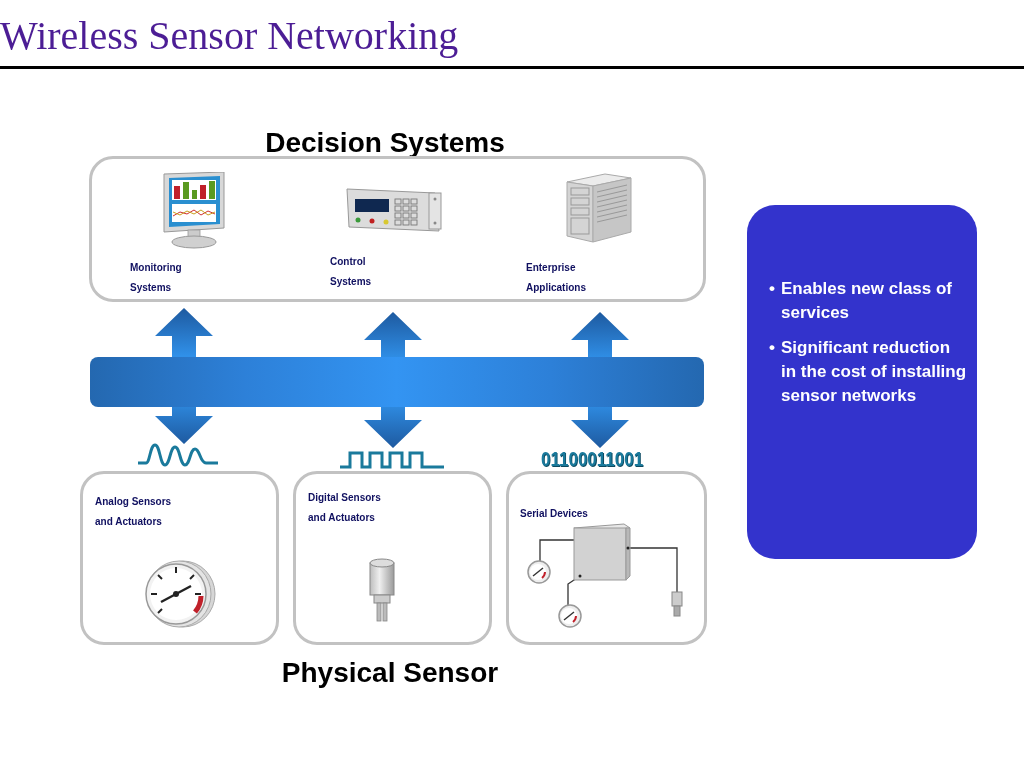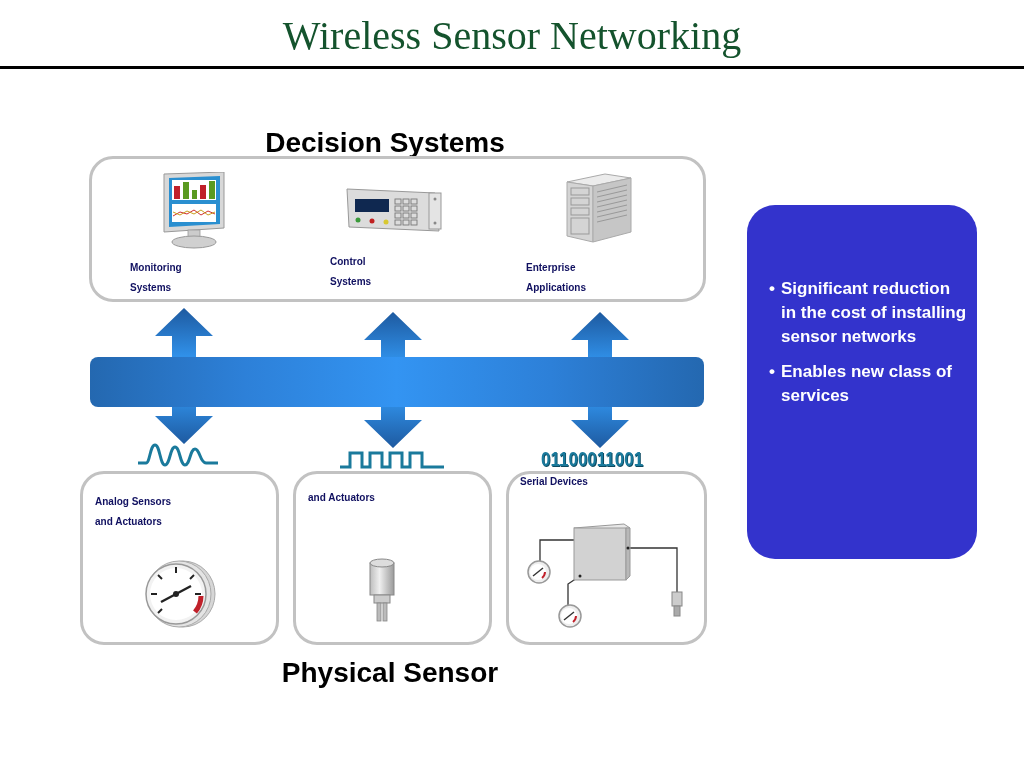--- a/index.html
+++ b/index.html
@@ -1,17 +1,17 @@
 <!DOCTYPE html>
 <html><head>
 <meta charset="utf-8">
 <style>
   html,body{margin:0;padding:0;background:#fff;}
   body{width:1024px;height:768px;position:relative;overflow:hidden;font-family:"Liberation Sans",sans-serif;}
-  .title{position:absolute;left:0;top:12px;width:1024px;text-align:center;font-family:"Liberation Serif",serif;font-size:40px;color:#14532d;}
+  .title{position:absolute;left:0;top:12px;width:1024px;font-family:"Liberation Serif",serif;font-size:40px;color:#4c1d95;}
   .title-rule{position:absolute;left:0;top:66px;width:1024px;height:3px;background:#000;}
   .section-label{position:absolute;font-weight:bold;font-size:28px;color:#000;text-align:center;}
   .box{position:absolute;border:3px solid #c2c2c2;border-radius:24px;background:#fff;box-sizing:border-box;}
   .item-label{position:absolute;font-weight:bold;font-size:10px;color:#101060;line-height:20px;}
   .bus{position:absolute;left:90px;top:357px;width:614px;height:50px;border-radius:8px;
        background:linear-gradient(to right,#2468b0 0%,#2d80d8 25%,#3394f2 50%,#2d80d8 75%,#2468b0 100%);}
   .arrow{position:absolute;}
   .wave{position:absolute;}
   .binary{position:absolute;font-weight:bold;font-size:20px;color:#1a7a9c;letter-spacing:0px;
           transform:scaleX(0.85);transform-origin:left top;text-shadow:1px 1px 0 #0d4a60;}
@@ -148,23 +148,24 @@
 
 <div class="box" style="left:80px;top:471px;width:199px;height:174px;"></div>
 <div class="box" style="left:293px;top:471px;width:199px;height:174px;"></div>
 <div class="box" style="left:506px;top:471px;width:201px;height:174px;"></div>
 
 <div class="item-label" style="left:95px;top:492px;width:170px;">
   <div>Analog Sensors</div>
   <div>and Actuators</div>
 </div>
 <div class="item-label" style="left:308px;top:488px;width:170px;">
+  <div>Digital Sensors</div>
   <div>and Actuators</div>
 </div>
-<div class="item-label" style="left:520px;top:472px;width:170px;">
+<div class="item-label" style="left:520px;top:504px;width:170px;">
   <div>Serial Devices</div>
 </div>
 
 <div style="position:absolute;left:143px;top:558px;">
   <svg width="76" height="72" viewBox="0 0 76 72">
     <ellipse cx="40" cy="36" rx="32" ry="33" fill="#d6d6d6" stroke="#aaa"></ellipse>
     <ellipse cx="36" cy="36" rx="32" ry="33" fill="#e4e4e4" stroke="#aaa"></ellipse>
     <circle cx="33" cy="36" r="30" fill="#f2f2f2" stroke="#999" stroke-width="1.5"></circle>
     <circle cx="33" cy="36" r="26" fill="#fff"></circle>
     <g stroke="#222" stroke-width="2">
@@ -220,16 +221,16 @@
     <path d="M54,96 A8,8 0 0 1 51,102" fill="none" stroke="#c0202a" stroke-width="2"></path>
     <rect x="150" y="72" width="10" height="14" fill="#ccc" stroke="#888"></rect>
     <rect x="152" y="86" width="6" height="10" fill="#aaa" stroke="#888"></rect>
   </svg>
 </div>
 
 <div class="section-label" style="left:265px;top:657px;width:250px;">Physical Sensor</div>
 
 <div class="info">
   <ul>
+    <li><span class="bullet">•</span><span>Enables new class of services</span></li>
     <li><span class="bullet">•</span><span>Significant reduction in the cost of installing sensor networks</span></li>
-    <li><span class="bullet">•</span><span>Enables new class of services</span></li>
   </ul>
 </div>
 
 </body></html>

